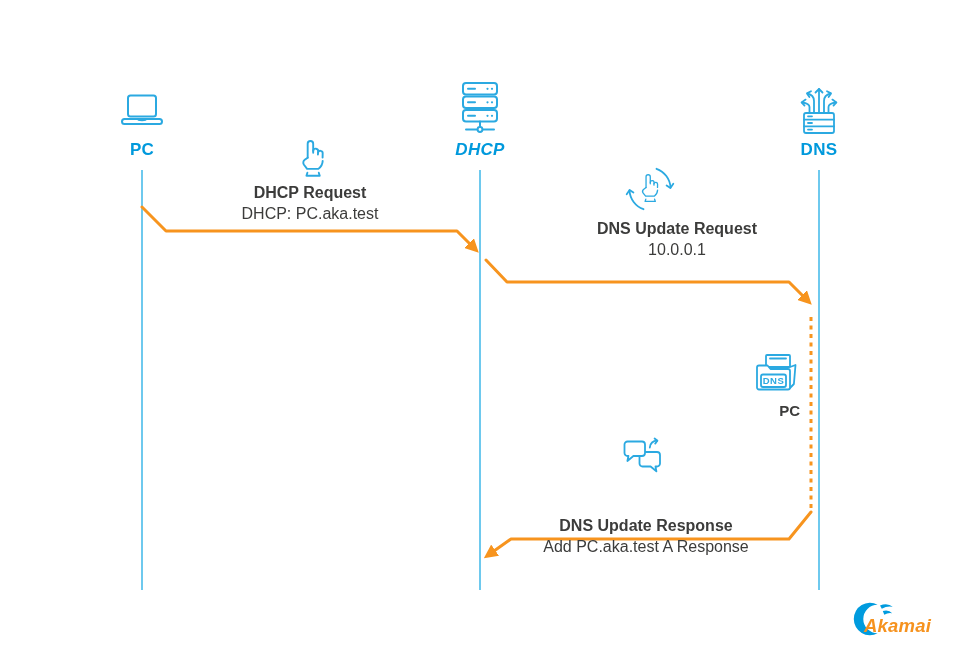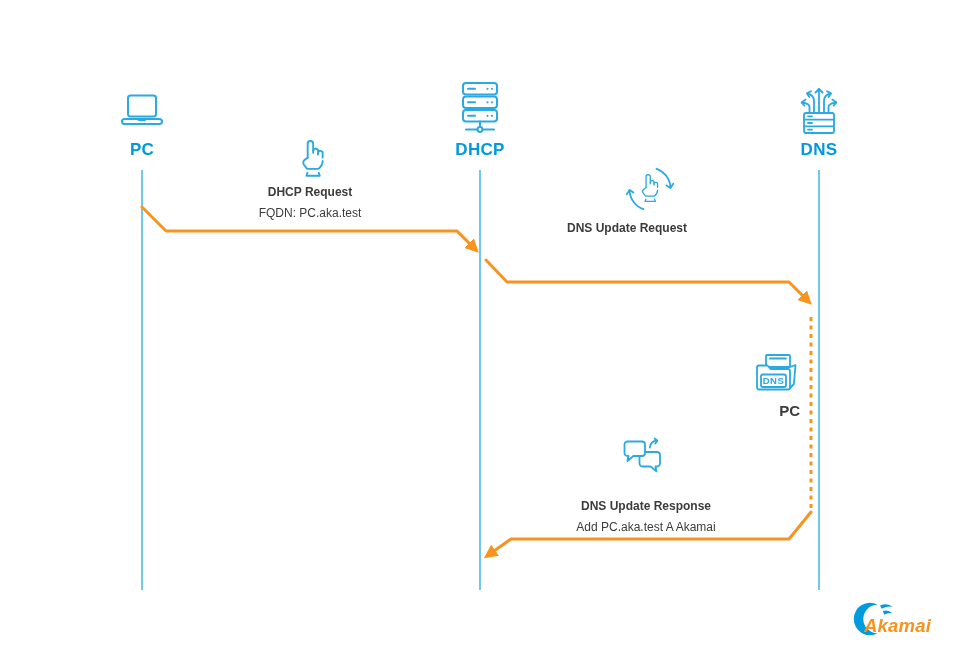--- a/index.html
+++ b/index.html
@@ -24,21 +24,21 @@
     fill:var(--c-icon_blue,#2BA9E1);stroke:none;font-family:"Liberation Sans",sans-serif;}
   .float-icon{position:absolute;}
   
   .arrow-layer{position:absolute;left:0;top:0;pointer-events:none;}
   .msg-arrow{stroke:var(--c-arrow_orange,#F7941E);stroke-width:3;fill:none;
     stroke-linejoin:round;stroke-linecap:round;}
   .msg-dotted{stroke:var(--c-arrow_orange,#F7941E);stroke-width:3;fill:none;stroke-dasharray:4 4.5;}
   .ah-fill{fill:var(--c-arrow_orange,#F7941E);}
   
   .msg{position:absolute;width:300px;text-align:center;color:var(--c-text_dark,#3C3C3B);
-    font-size:12px;line-height:21px;}
+    font-size:16px;line-height:21px;}
   .msg .msg-title{font-weight:bold;}
   .msg-right{position:absolute;width:140px;text-align:right;color:var(--c-text_dark,#3C3C3B);
     font-size:15px;line-height:21px;}
   .msg-right .msg-title{font-weight:bold;}
   
   .logo{position:absolute;left:851px;top:600px;}
   .logo-text{font-size:18.5px;font-weight:bold;font-style:italic;letter-spacing:.2px;
     fill:var(--c-logo_orange,#F6921E);font-family:"Liberation Sans",sans-serif;}
   .logo-swoosh{fill:var(--c-logo_blue,#009BDE);}
 </style>
@@ -53,21 +53,21 @@
         <g class="b-stroke">
           <rect x="11" y="3.5" width="28" height="21" rx="2.5"></rect>
           <rect x="5" y="27" width="40" height="5" rx="2.5"></rect>
           <path d="M21 27 c0 1.6 8 1.6 8 0"></path>
         </g>
       </svg>
     </div>
     <div class="actor-label">PC</div>
   </div>
 
-  <div class="actor" style="left:420px;">
+  <div class="actor" style="left:420px;font-style:italic;">
     <div class="icon-box">
       <svg width="52" height="56" viewBox="0 0 52 56">
         <g class="b-stroke">
           <rect x="9" y="3" width="34" height="11.5" rx="3"></rect>
           <rect x="9" y="16.5" width="34" height="11.5" rx="3"></rect>
           <rect x="9" y="30" width="34" height="11.5" rx="3"></rect>
           <line x1="14" y1="8.8" x2="21" y2="8.8"></line>
           <line x1="14" y1="22.3" x2="21" y2="22.3"></line>
           <line x1="14" y1="35.8" x2="21" y2="35.8"></line>
           <line x1="26" y1="41.5" x2="26" y2="47"></line>
@@ -134,40 +134,41 @@
     <g class="b-stroke">
       <path d="M16.5 22.7 V8 a2.9 2.9 0 0 1 5.8 0 v9.5"></path>
       <path d="M22.3 15.5 a2.6 2.6 0 0 1 5.2 .7 l-.2 3.2"></path>
       <path d="M27.4 17.3 a2.5 2.5 0 0 1 4.9 .8 l-.1 4.4"></path>
       <path d="M16.5 22.7 l-3.1 2.2 c-1.7 1.2 -2 3.6 -.8 5.3 l3.3 4.3 h11.9 c2.7 -2.1 4.4 -4.9 4.5 -8.4"></path>
       <path d="M16.2 38.5 l-1 3.2 h14 l-1 -3.2"></path>
     </g>
   </svg>
   <div class="msg" style="left:160px;top:182px;">
     <div class="msg-title">DHCP Request</div>
-    <div class="msg-line">FQDN: PC.aka.test</div>
+    <div class="msg-line">DHCP: PC.aka.test</div>
   </div>
 
   <svg class="float-icon" style="left:625px;top:164px;" width="50" height="50" viewBox="0 0 50 50">
     <g class="b-stroke b-thin">
       <path d="M31.5 4.8 A21 21 0 0 1 45.5 23.5"></path>
       <path d="M48.3 19.8 L45.4 24 L41.6 21.4"></path>
       <path d="M18.5 45.2 A21 21 0 0 1 4.5 26.5"></path>
       <path d="M1.7 30.2 L4.6 26 L8.4 28.6"></path>
     </g>
     <g class="b-stroke b-thin" transform="translate(9,7) scale(0.73)">
       <path d="M16.5 22.7 V8 a2.9 2.9 0 0 1 5.8 0 v9.5"></path>
       <path d="M22.3 15.5 a2.6 2.6 0 0 1 5.2 .7 l-.2 3.2"></path>
       <path d="M27.4 17.3 a2.5 2.5 0 0 1 4.9 .8 l-.1 4.4"></path>
       <path d="M16.5 22.7 l-3.1 2.2 c-1.7 1.2 -2 3.6 -.8 5.3 l3.3 4.3 h11.9 c2.7 -2.1 4.4 -4.9 4.5 -8.4"></path>
       <path d="M16.2 38.5 l-1 3.2 h14 l-1 -3.2"></path>
     </g>
   </svg>
-  <div class="msg" style="left:477px;top:218px;">
+  <div class="msg" style="left:527px;top:218px;">
     <div class="msg-title">DNS Update Request</div>
+    <div class="msg-line">10.0.0.1</div>
   </div>
 
   <svg class="float-icon" style="left:752px;top:353px;" width="48" height="44" viewBox="0 0 48 44">
     <g class="b-stroke b-thin">
       <rect x="14" y="2" width="24" height="12" rx="1"></rect>
       <line x1="18" y1="5.5" x2="34" y2="5.5"></line>
       <path d="M38 14 l5.5 -2 -1.6 19 -3.9 4"></path>
       <path class="b-fillwhite" d="M5 14.5 a2 2 0 0 1 2 -2 h8.5 l3 3.5 H36 a2 2 0 0 1 2 2 v16.5 a2 2 0 0 1 -2 2 H7 a2 2 0 0 1 -2 -2 z"></path>
       <rect x="9" y="21.5" width="25" height="12.5" rx="2" fill="#fff"></rect>
     </g>
@@ -178,23 +179,23 @@
   </div>
 
   <svg class="float-icon" style="left:621px;top:437px;" width="52" height="46" viewBox="0 0 52 46">
     <g class="b-stroke b-thin">
       <path d="M21.5 15 h14.5 a3 3 0 0 1 3 3 v8.5 a3 3 0 0 1 -3 3 h-1.5 l.9 4.8 -5.8 -4.8 h-8.1 a3 3 0 0 1 -3 -3 V18 a3 3 0 0 1 3 -3 z"></path>
       <path class="b-fillwhite" d="M6.5 4.5 h14.5 a3 3 0 0 1 3 3 V16 a3 3 0 0 1 -3 3 h-8.6 l-6 5 1 -5 h-.9 a3 3 0 0 1 -3 -3 V7.5 a3 3 0 0 1 3 -3 z"></path>
       <path d="M28.8 10.5 a7 7 0 0 1 7.4 -6.8"></path>
       <path d="M33.6 1.5 L36.4 3.8 L34.2 6.6"></path>
     </g>
   </svg>
-  <div class="msg" style="left:496px;top:496px;">
+  <div class="msg" style="left:496px;top:515px;">
     <div class="msg-title">DNS Update Response</div>
-    <div class="msg-line">Add PC.aka.test A Akamai</div>
+    <div class="msg-line">Add PC.aka.test A Response</div>
   </div>
 
   <svg class="logo" width="92" height="42" viewBox="0 0 92 42">
     <g>
       <path class="logo-swoosh" d="M26.6 4.7 A16.2 16.2 0 1 0 26.6 33.3 A14.2 14.2 0 1 1 26.6 4.7 Z"></path>
       <path class="logo-swoosh" d="M29 5.5 q7.5 -3 12.8 1.3 q-5.6 -1.2 -11 1.9 z"></path>
       <path class="logo-swoosh" d="M31.8 11 q6 -1.6 9.4 2.2 q-4.2 -.8 -7.9 1.5 z"></path>
     </g>
     <text x="13" y="32" class="logo-text">Akamai</text>
   </svg>

